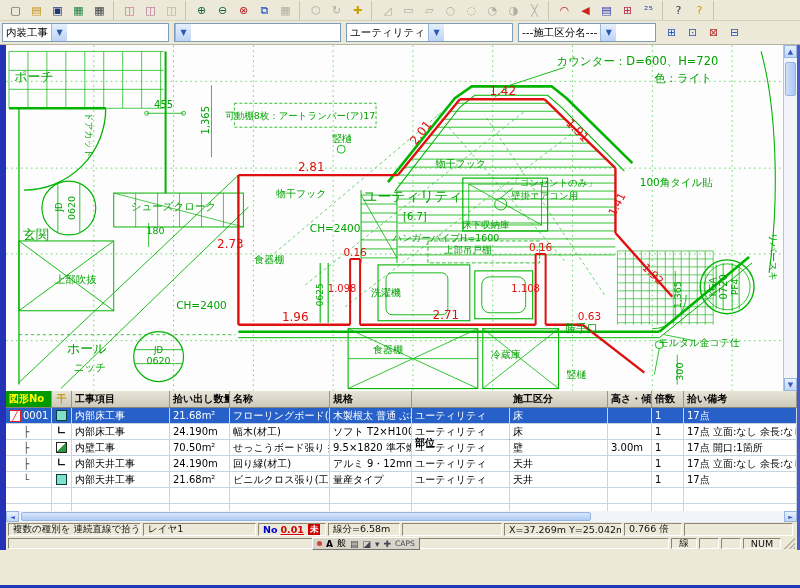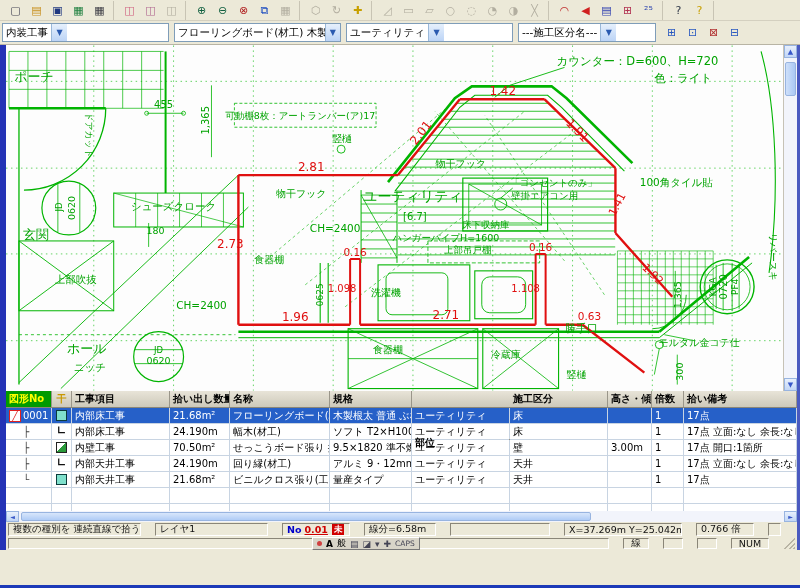--- a/index.html
+++ b/index.html
@@ -66,21 +66,21 @@
   .hscroll{height:11px;display:flex;border-left:6px solid #2433b6;border-right:3px solid #4a5ac0;background:#f2f4fb;}
   .hbtn{width:13px;height:100%;background:linear-gradient(180deg,#e8f0fc,#c2d6f6);border:1px solid #98b4e0;
     color:#3858c8;font-size:6px;display:flex;align-items:center;justify-content:center;}
   .htrack{flex:1;position:relative;}
   .hthumb{position:absolute;left:2px;top:1px;bottom:1px;width:570px;border:1px solid #98b4e0;border-radius:2px;
     background:linear-gradient(180deg,#d8e6fb,#b0ccf6);}
   .sbar{display:flex;align-items:stretch;background:#ece9d8;padding:1px 2px;border-left:6px solid #2433b6;border-right:3px solid #4a5ac0;}
   .sbar1{height:15px;}
   .sbar2{height:13px;position:relative;}
   .panel{border:1px solid;border-color:#8a8678 #fff #fff #8a8678;font-size:9.5px;padding:0 4px;
-    display:flex;align-items:center;margin-right:14px;white-space:nowrap;overflow:hidden;color:#111;}
+    display:flex;align-items:center;margin-right:2px;white-space:nowrap;overflow:hidden;color:#111;}
   .no-lbl{color:#0000cc;font-weight:bold;margin-right:3px;}
   .no-val{color:#d00000;text-decoration:underline;font-weight:bold;margin-right:4px;}
   .flag{background:#d00000;color:#fff;font-size:8.5px;padding:0 2px;font-weight:bold;}
   .ime{position:absolute;left:306px;top:0;height:13px;display:flex;align-items:center;background:#d8d4c8;
     border:1px solid;border-color:#fff #777 #777 #fff;padding:0 4px;font-size:9px;gap:4px;z-index:5;}
   .ime .dot{width:5px;height:5px;border-radius:50%;background:#d04040;}
   .ime .ig{color:#445;font-size:9px;}
   .grip{width:12px;background:linear-gradient(135deg,transparent 0 50%,#b8b4a4 50% 60%,transparent 60% 70%,#b8b4a4 70% 80%,transparent 80% 90%,#b8b4a4 90%);}
 </style>
 </head>
@@ -137,21 +137,20 @@
         <span class="tbtn" style="color: rgb(200, 160, 0);">?</span>
       </div>
     </div>
 
   <div class="combobar" id="combobar">
       <div class="combo c1">
         <span class="combo-text">内装工事</span>
         <span class="combo-btn">▼</span>
       </div>
       <div class="combo c2">
-        <span class="combo-text">フローリングボード(材工) 木製</span>
         <span class="combo-btn">▼</span>
       </div>
       <div class="combo c3">
         <span class="combo-text">ユーティリティ</span>
         <span class="combo-btn">▼</span>
       </div>
       <div class="combo c4">
         <span class="combo-text">---施工区分名---</span>
         <span class="combo-btn">▼</span>
       </div>

